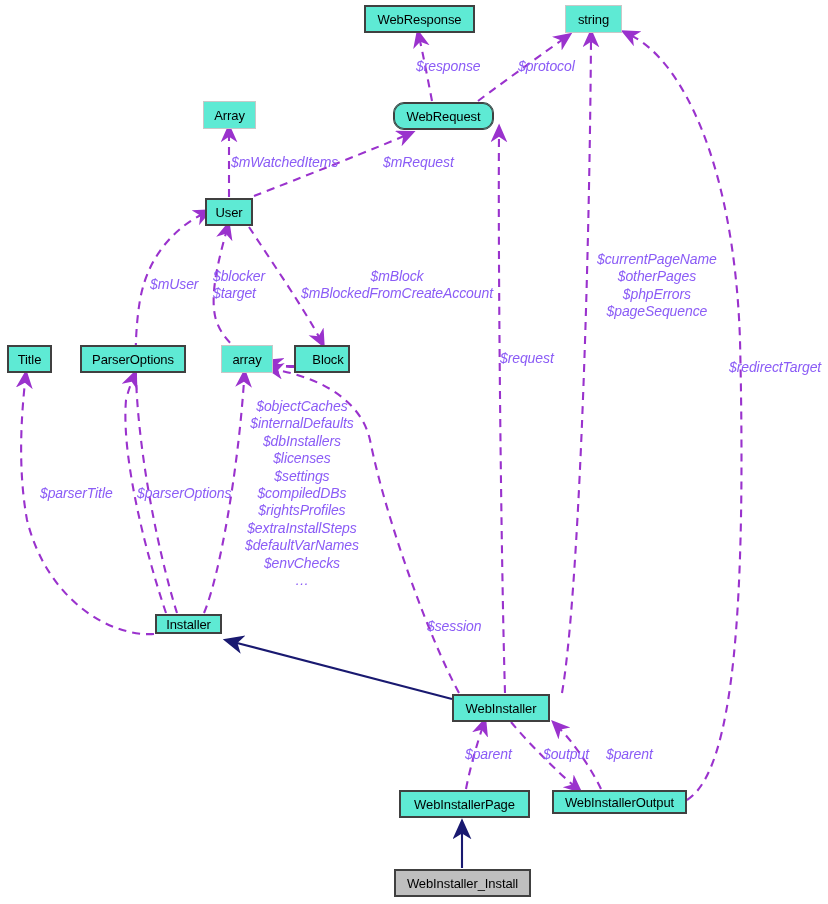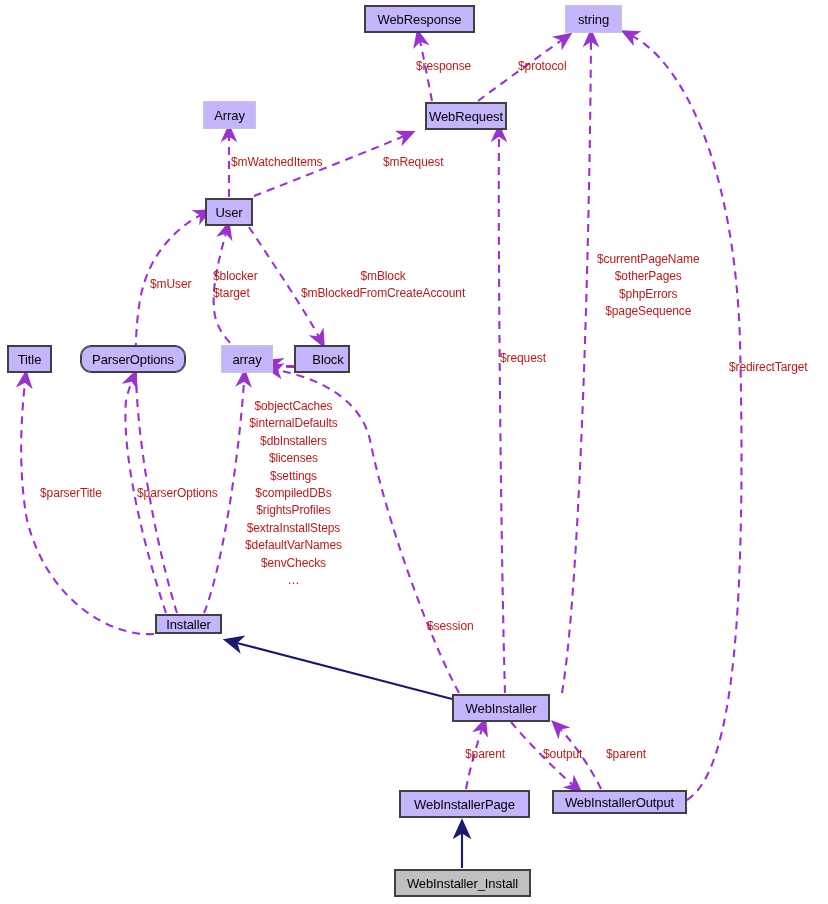--- a/index.html
+++ b/index.html
@@ -8,43 +8,44 @@
     width:828px;height:904px;
     background:#ffffff;
     font-family:"Liberation Sans","DejaVu Sans",sans-serif;
     overflow:hidden;
   }
   svg#edges{position:absolute;left:0;top:0;width:828px;height:904px;}
   .node{
     position:absolute;
     box-sizing:border-box;
     display:flex;align-items:center;justify-content:center;
-    background:#c4b5fd;
+    background:#5eead4;
     border:1px solid #404040;
     box-shadow:0 0 0 1px #404040 inset;
     font-size:13px;
     color:#000000;
     white-space:nowrap;
     letter-spacing:-0.1px;
   }
   .node.ext{
     border:1px solid #c8c8c8;
     box-shadow:none;
   }
   .node.hl{
     background:#bfbfbf;
   }
   .edge-label{
     position:absolute;
-    font-size:12px;
-    color:#b91c1c;
+    font-size:14px;
+    color:#8b5cf6;
     white-space:pre;
     text-align:center;
     line-height:17.4px;
     letter-spacing:-0.1px;
+    font-style:italic;
   }
 </style>
 </head>
 <body>
 
 <div id="canvas">
 
   <svg id="edges" xmlns="http://www.w3.org/2000/svg">
     <defs>
       <marker id="ah-usage" markerWidth="10" markerHeight="10" refX="3" refY="4" orient="auto" markerUnits="strokeWidth">
@@ -99,24 +100,24 @@
       <path d="M452,699 L237,643" marker-end="url(#ah-inherit)"></path>
 
       <path d="M462,868 L462,833" marker-end="url(#ah-inherit)"></path>
     </g>
   </svg>
 
   <div id="nodes">
       <div class="node" style="left: 364px; top: 5px; width: 111px; height: 28px;">WebResponse</div>
       <div class="node ext" style="left: 565px; top: 5px; width: 57px; height: 28px;">string</div>
       <div class="node ext" style="left: 203px; top: 101px; width: 53px; height: 28px;">Array</div>
-      <div class="node" style="left: 425px; top: 102px; width: 82px; height: 28px;">WebRequest</div>
+      <div class="node" style="left: 393px; top: 102px; width: 101px; height: 28px; border-radius: 11px;">WebRequest</div>
       <div class="node" style="left: 205px; top: 198px; width: 48px; height: 28px;">User</div>
       <div class="node" style="left: 7px; top: 345px; width: 45px; height: 28px;">Title</div>
-      <div class="node" style="left: 80px; top: 345px; width: 106px; height: 28px; border-radius: 11px;">ParserOptions</div>
+      <div class="node" style="left: 80px; top: 345px; width: 106px; height: 28px;">ParserOptions</div>
       <div class="node ext" style="left: 221px; top: 345px; width: 52px; height: 28px;">array</div>
       <div class="node" style="left: 294px; top: 345px; width: 56px; height: 28px; padding-left: 12px;">Block</div>
       <div class="node" style="left: 155px; top: 614px; width: 67px; height: 20px;">Installer</div>
       <div class="node" style="left: 452px; top: 694px; width: 98px; height: 28px;">WebInstaller</div>
       <div class="node" style="left: 399px; top: 790px; width: 131px; height: 28px;">WebInstallerPage</div>
       <div class="node" style="left: 552px; top: 790px; width: 135px; height: 24px;">WebInstallerOutput</div>
       <div class="node hl" style="left: 394px; top: 869px; width: 137px; height: 28px;">WebInstaller_Install</div>
     </div>
   <div id="labels">
       <div class="edge-label" style="left: 231px; top: 154px; text-align: left;">$mWatchedItems</div>

